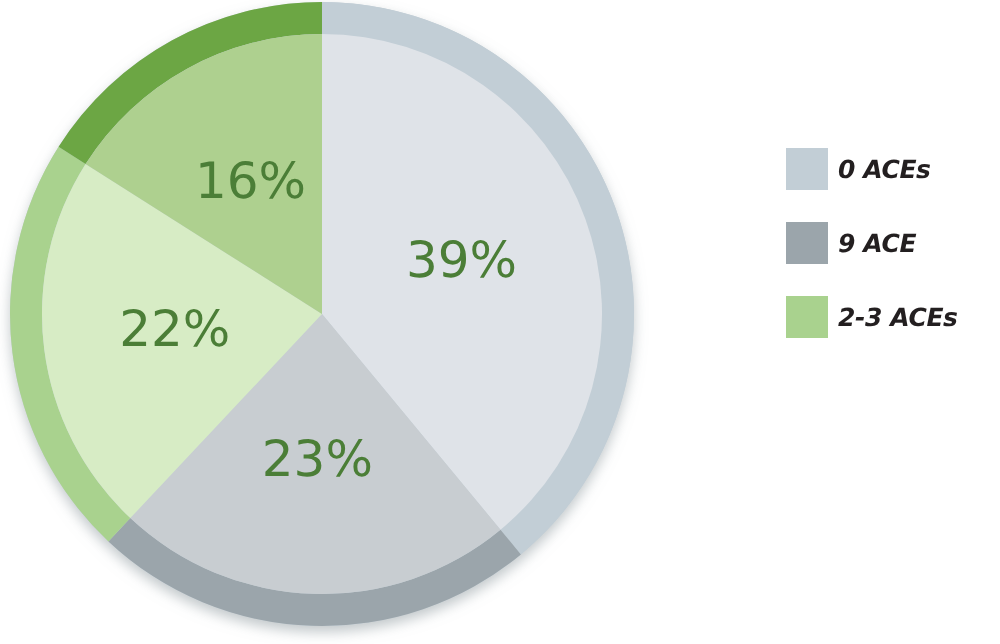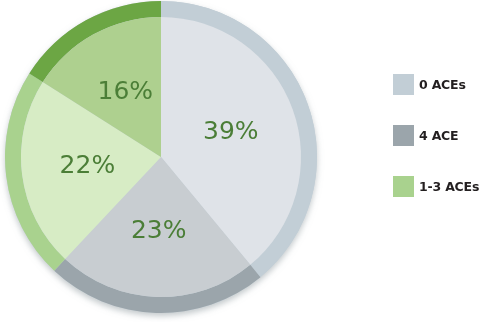--- a/index.html
+++ b/index.html
@@ -38,21 +38,22 @@
     dominant-baseline: middle;
   }
 
   #legend {
     position: absolute;
     left: 393px;
     top: 74px;
     width: 107px;
     display: flex;
     flex-direction: column;
-    gap: 30px;
+    gap: 16px;
+    font-style: italic;
   }
 
   .legend-row {
     display: flex;
     align-items: center;
     height: 21px;
   }
 
   .legend-swatch {
     width: 21px;
@@ -106,19 +107,19 @@
   </svg>
 </div>
 
 <div id="legend">
   <div class="legend-row">
     <span class="legend-swatch" style="background: rgb(194, 206, 214);"></span>
     <span class="legend-text">0 ACEs</span>
   </div>
   <div class="legend-row">
     <span class="legend-swatch" style="background: rgb(155, 165, 171);"></span>
-    <span class="legend-text">4 ACE</span>
+    <span class="legend-text">9 ACE</span>
   </div>
   <div class="legend-row">
     <span class="legend-swatch" style="background: rgb(169, 210, 142);"></span>
-    <span class="legend-text">1-3 ACEs</span>
+    <span class="legend-text">2-3 ACEs</span>
   </div>
 </div>
 
 </body></html>

